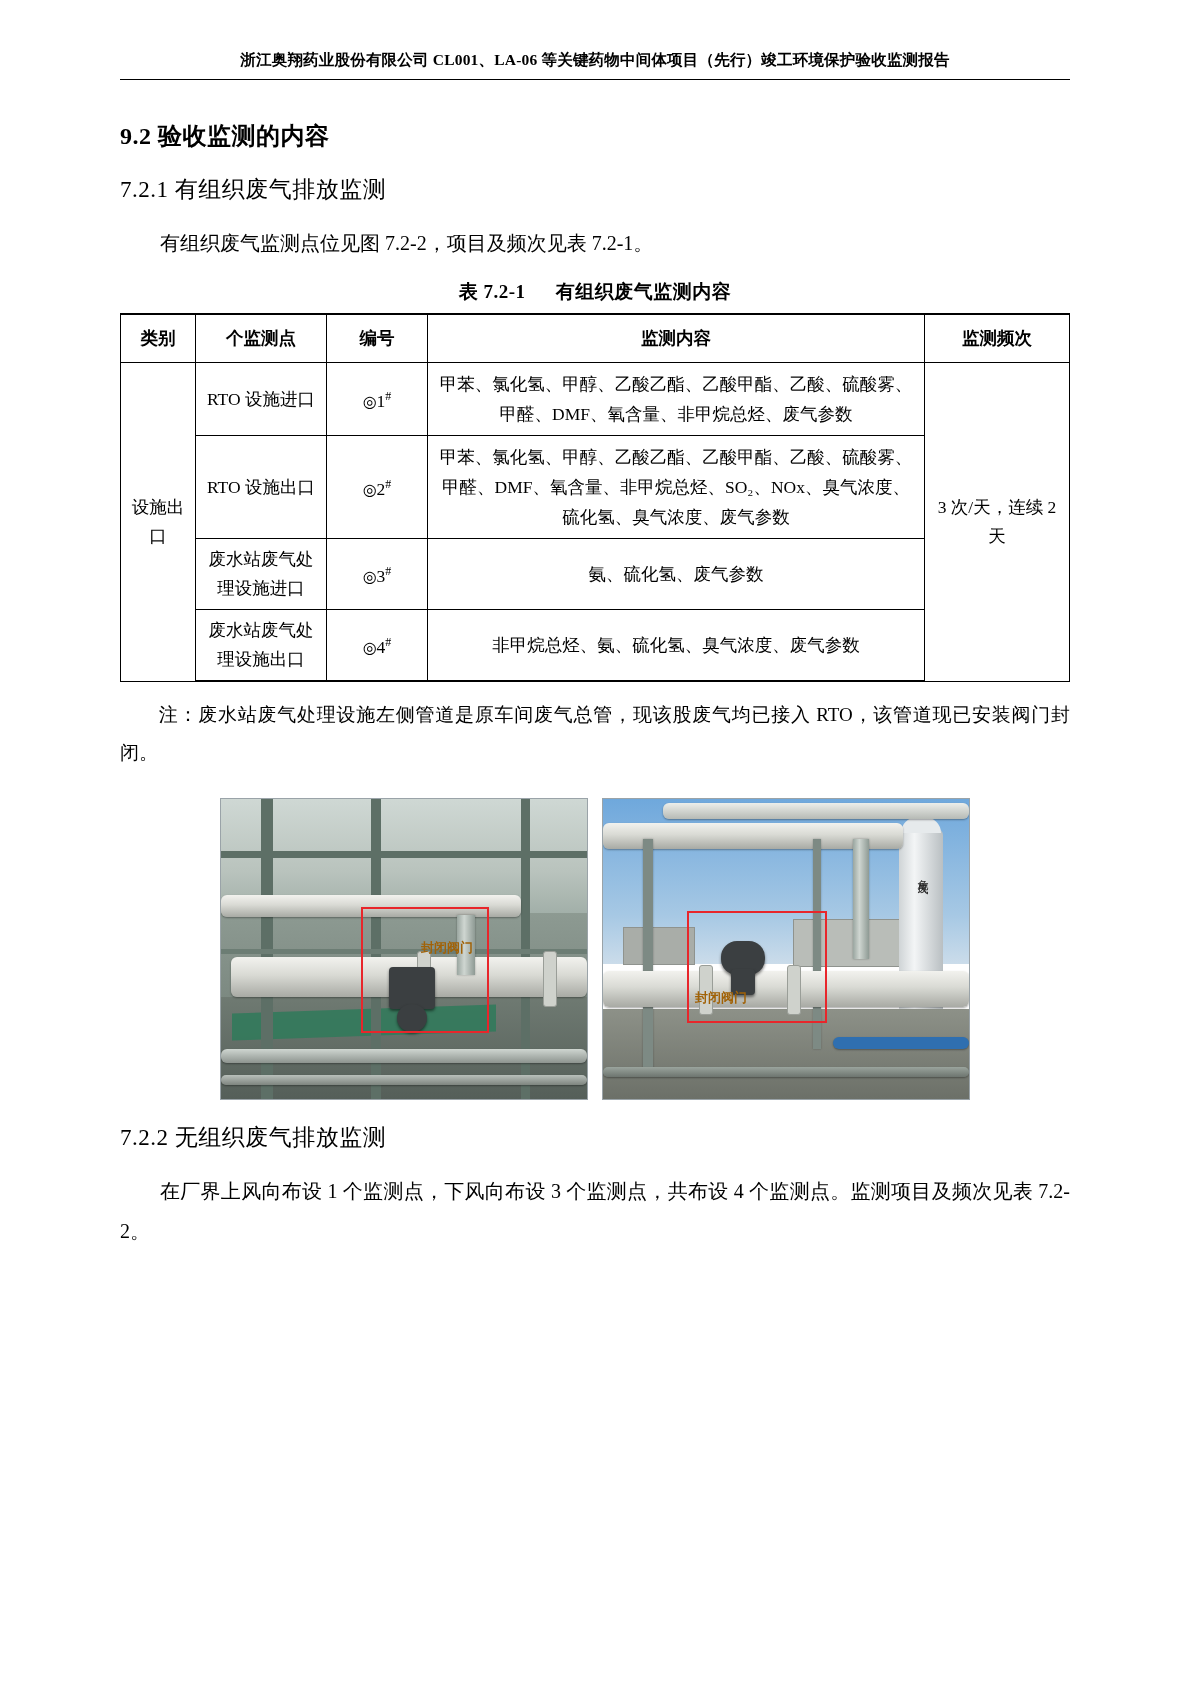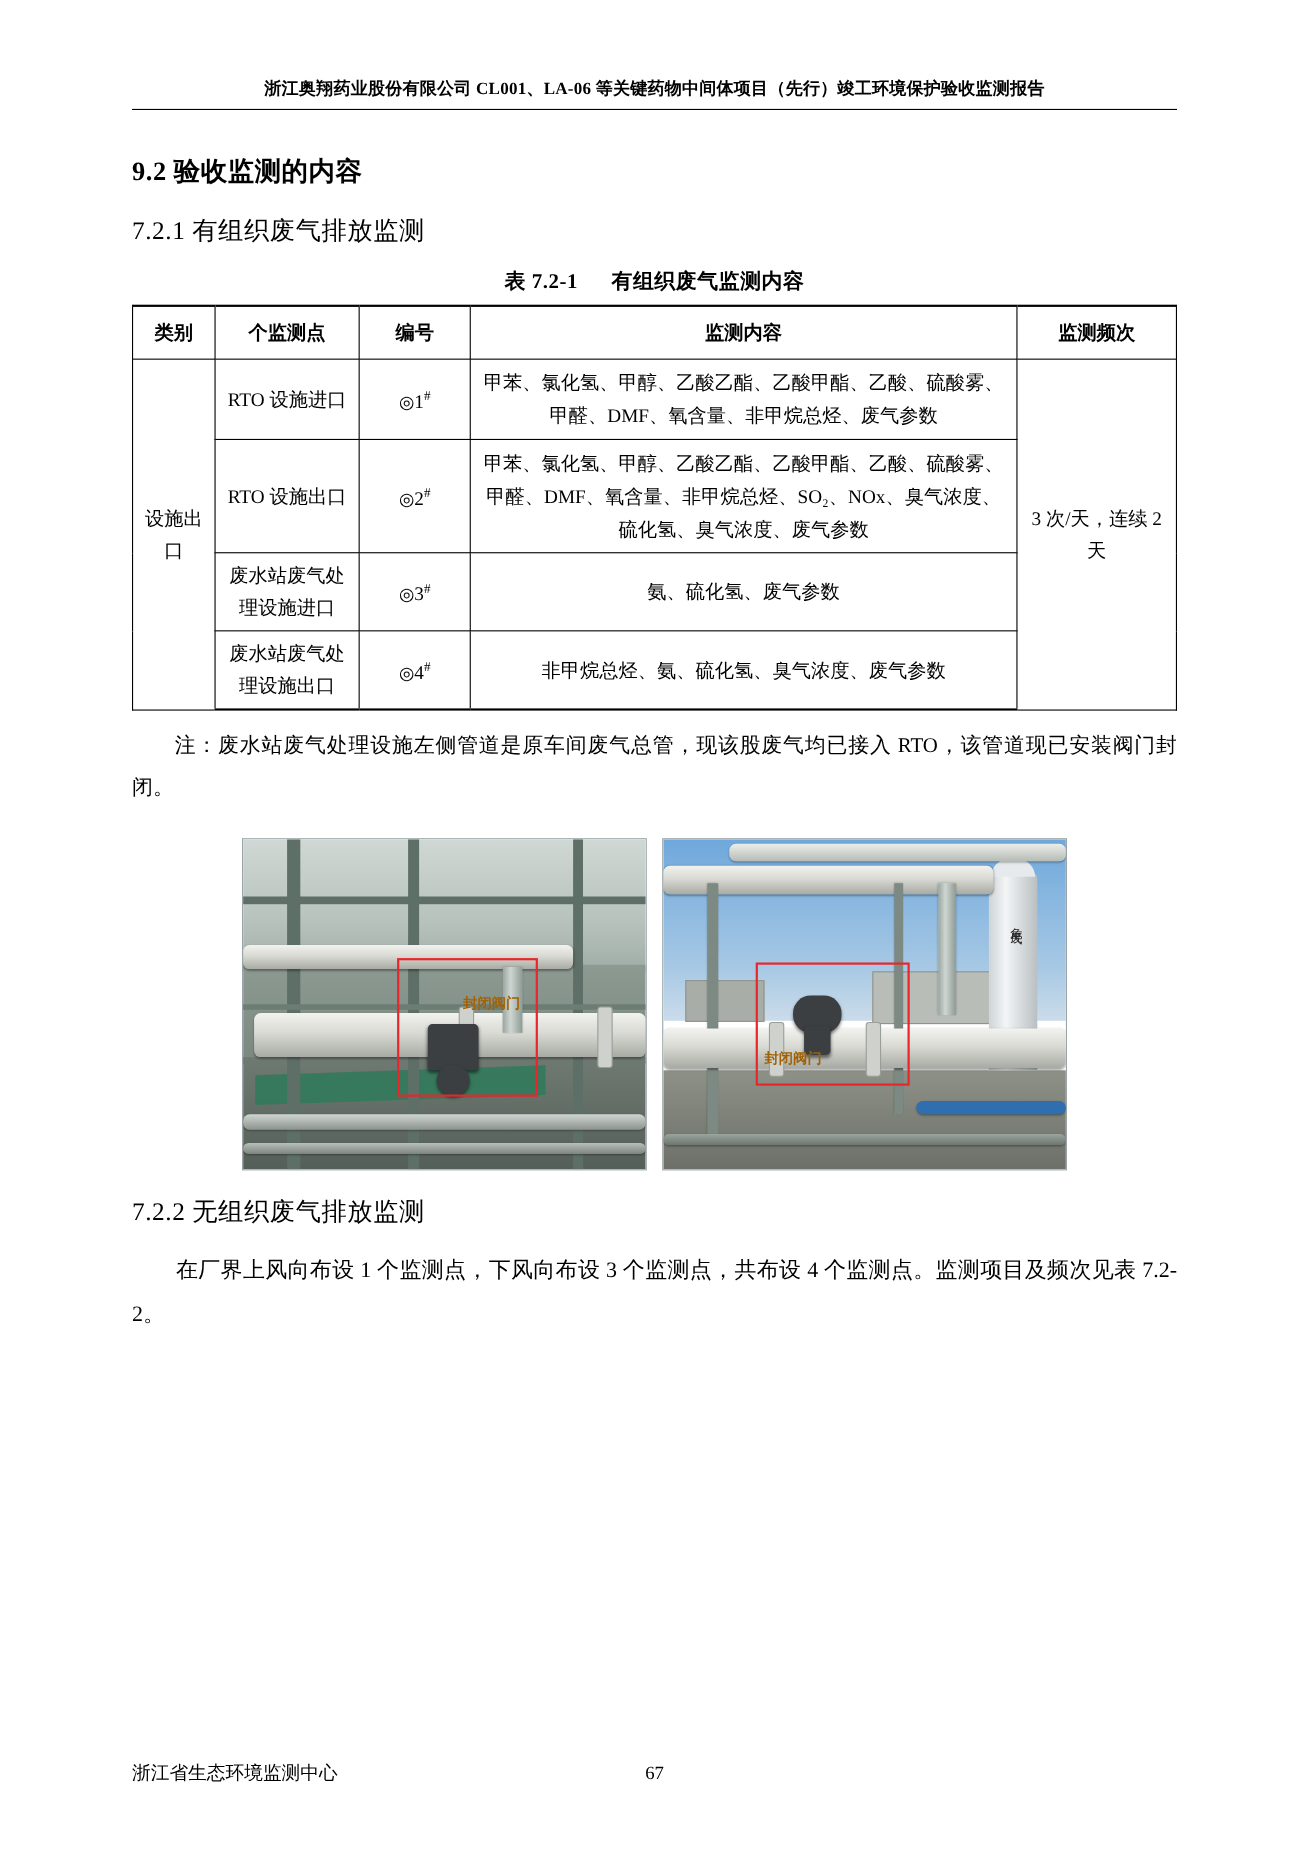--- a/index.html
+++ b/index.html
@@ -11,21 +11,21 @@
     width: 1190px;
     min-height: 1683px;
     font-family: "Liberation Serif", "DejaVu Serif", serif;
     color: #000;
     position: relative;
   }
   .page {
     width: 1190px;
     min-height: 1683px;
     box-sizing: border-box;
-    padding: 70px 120px 40px 120px;
+    padding: 50px 120px 40px 120px;
     position: relative;
   }
   
   .doc-header {
     text-align: center;
     font-size: 15.5px;
     letter-spacing: 0.2px;
     padding-bottom: 8px;
     border-bottom: 1.2px solid #000;
     margin-bottom: 40px;
@@ -222,20 +222,21 @@
 <body>
 
 <div class="page">
 
   <div class="doc-header">浙江奥翔药业股份有限公司 CL001、LA-06 等关键药物中间体项目（先行）竣工环境保护验收监测报告</div>
 
   <h2 class="section-title">9.2 验收监测的内容</h2>
 
   <h3 class="sub-title">7.2.1 有组织废气排放监测</h3>
 
+  <p class="body-text">有组织废气监测点位见图 7.2-2，项目及频次见表 7.2-1。</p>
 
   <div class="table-caption">
     <span>表 7.2-1</span><span class="cap-gap"></span><span>有组织废气监测内容</span>
   </div>
 
   <table class="monitor-table">
     <thead>
       <tr>
         <th class="narrow">类别</th>
         <th class="section-cell">个监测点</th>
@@ -340,19 +341,14 @@
       <div class="redbox" style="left:84px; top:112px; width:140px; height:112px;"></div>
       <div class="redlabel" style="left:92px; top:190px;">封闭阀门</div>
     </div>
 
   </div>
 
   <h3 class="sub-title">7.2.2 无组织废气排放监测</h3>
 
   <p class="body-text">在厂界上风向布设 1 个监测点，下风向布设 3 个监测点，共布设 4 个监测点。监测项目及频次见表 7.2-2。</p>
 
-  <div class="doc-footer">
-    <div class="org">浙江省生态环境监测中心</div>
-    <div class="pageno">67</div>
-    <div class="spacer"></div>
-  </div>
 
 </div>
 
 </body></html>

